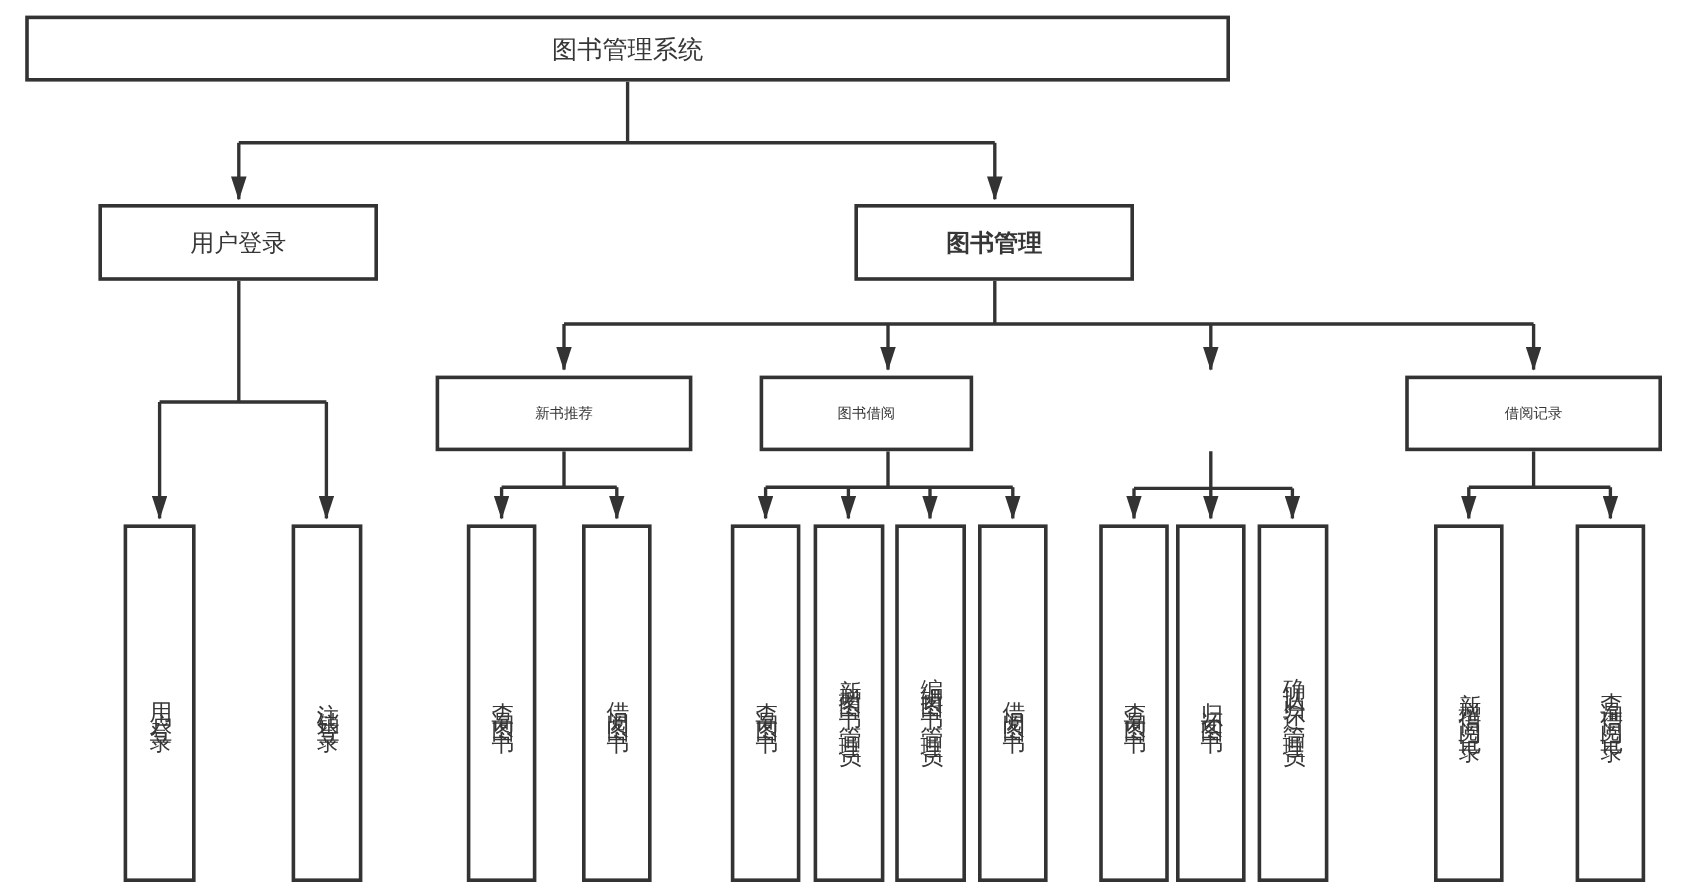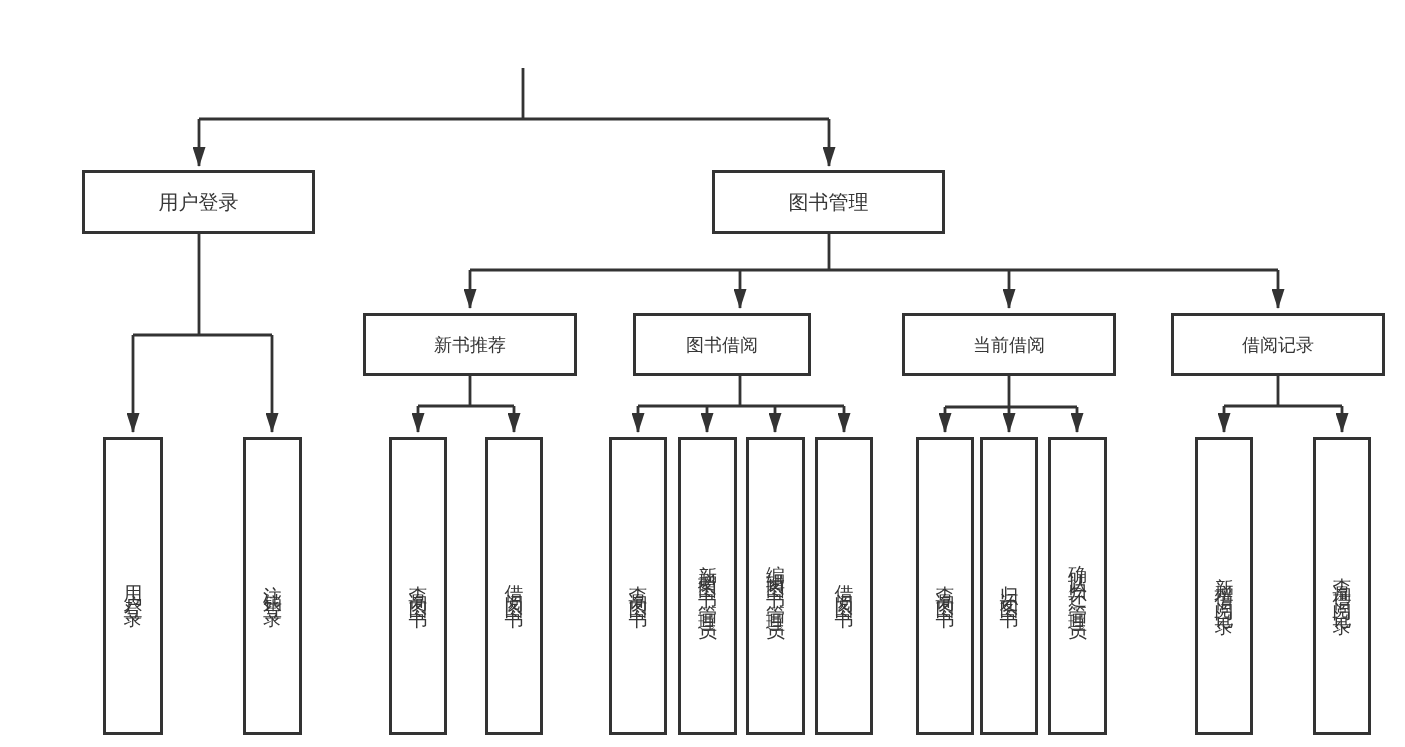--- a/index.html
+++ b/index.html
@@ -23,33 +23,33 @@
     box-sizing: border-box;
     background: #ffffff;
     border: 3px solid #333333;
     display: flex;
     align-items: center;
     justify-content: center;
     text-align: center;
   }
   .root-node  { left: 21px;  top: 13px;  width: 1004px; height: 55px; font-size: 21px; }
   .l2-node    { top: 170px; height: 64px; font-size: 20px; }
-  .l3-node    { top: 313px; height: 63px; font-size: 18px; }
+  .l3-node    { top: 313px; height: 63px; font-size: 12px; }
   .leaf-node  { top: 437px; height: 298px; }
   .vtext {
     writing-mode: vertical-rl;
     text-orientation: mixed;
     white-space: nowrap;
     font-size: 19px;
     letter-spacing: 8px;
     color: #363636;
   }
   
   #n-user-login    { left: 82px;  width: 233px; }
-  #n-book-mgmt     { left: 712px; width: 233px; }
+  #n-book-mgmt     { left: 712px; width: 233px; font-weight: bold; }
   #n-new-book      { left: 363px;  width: 214px; }
   #n-book-borrow   { left: 633px;  width: 178px; }
   #n-cur-borrow    { left: 902px;  width: 214px; }
   #n-borrow-rec    { left: 1171px; width: 214px; }
   #lf-user-login   { left: 103px;  width: 60px; }
   #lf-logout       { left: 243px;  width: 59px; }
   #lf-query-1      { left: 389px;  width: 58px; }
   #lf-borrow-1     { left: 485px;  width: 58px; }
   #lf-query-2      { left: 609px;  width: 58px; }
   #lf-add-book     { left: 678px;  width: 59px; }
@@ -113,36 +113,36 @@
       <line x1="775" y1="406" x2="775" y2="432" marker-end="url(#arw)"></line>
       <line x1="844" y1="406" x2="844" y2="432" marker-end="url(#arw)"></line>
       <line x1="945" y1="407" x2="945" y2="432" marker-end="url(#arw)"></line>
       <line x1="1009" y1="407" x2="1009" y2="432" marker-end="url(#arw)"></line>
       <line x1="1077" y1="407" x2="1077" y2="432" marker-end="url(#arw)"></line>
       <line x1="1224" y1="406" x2="1224" y2="432" marker-end="url(#arw)"></line>
       <line x1="1342" y1="406" x2="1342" y2="432" marker-end="url(#arw)"></line>
     </g>
   </svg>
 
+  <div class="node root-node">
+    <span>图书管理系统</span>
+  </div>
 
   <div class="node l2-node" id="n-user-login">
     <span>用户登录</span>
   </div>
   <div class="node l2-node" id="n-book-mgmt">
     <span>图书管理</span>
   </div>
 
   <div class="node l3-node" id="n-new-book">
     <span>新书推荐</span>
   </div>
   <div class="node l3-node" id="n-book-borrow">
     <span>图书借阅</span>
-  </div>
-  <div class="node l3-node" id="n-cur-borrow">
-    <span>当前借阅</span>
   </div>
   <div class="node l3-node" id="n-borrow-rec">
     <span>借阅记录</span>
   </div>
 
   <div class="node leaf-node" id="lf-user-login">
     <span class="vtext">用户登录</span>
   </div>
   <div class="node leaf-node" id="lf-logout">
     <span class="vtext">注销登录</span>

